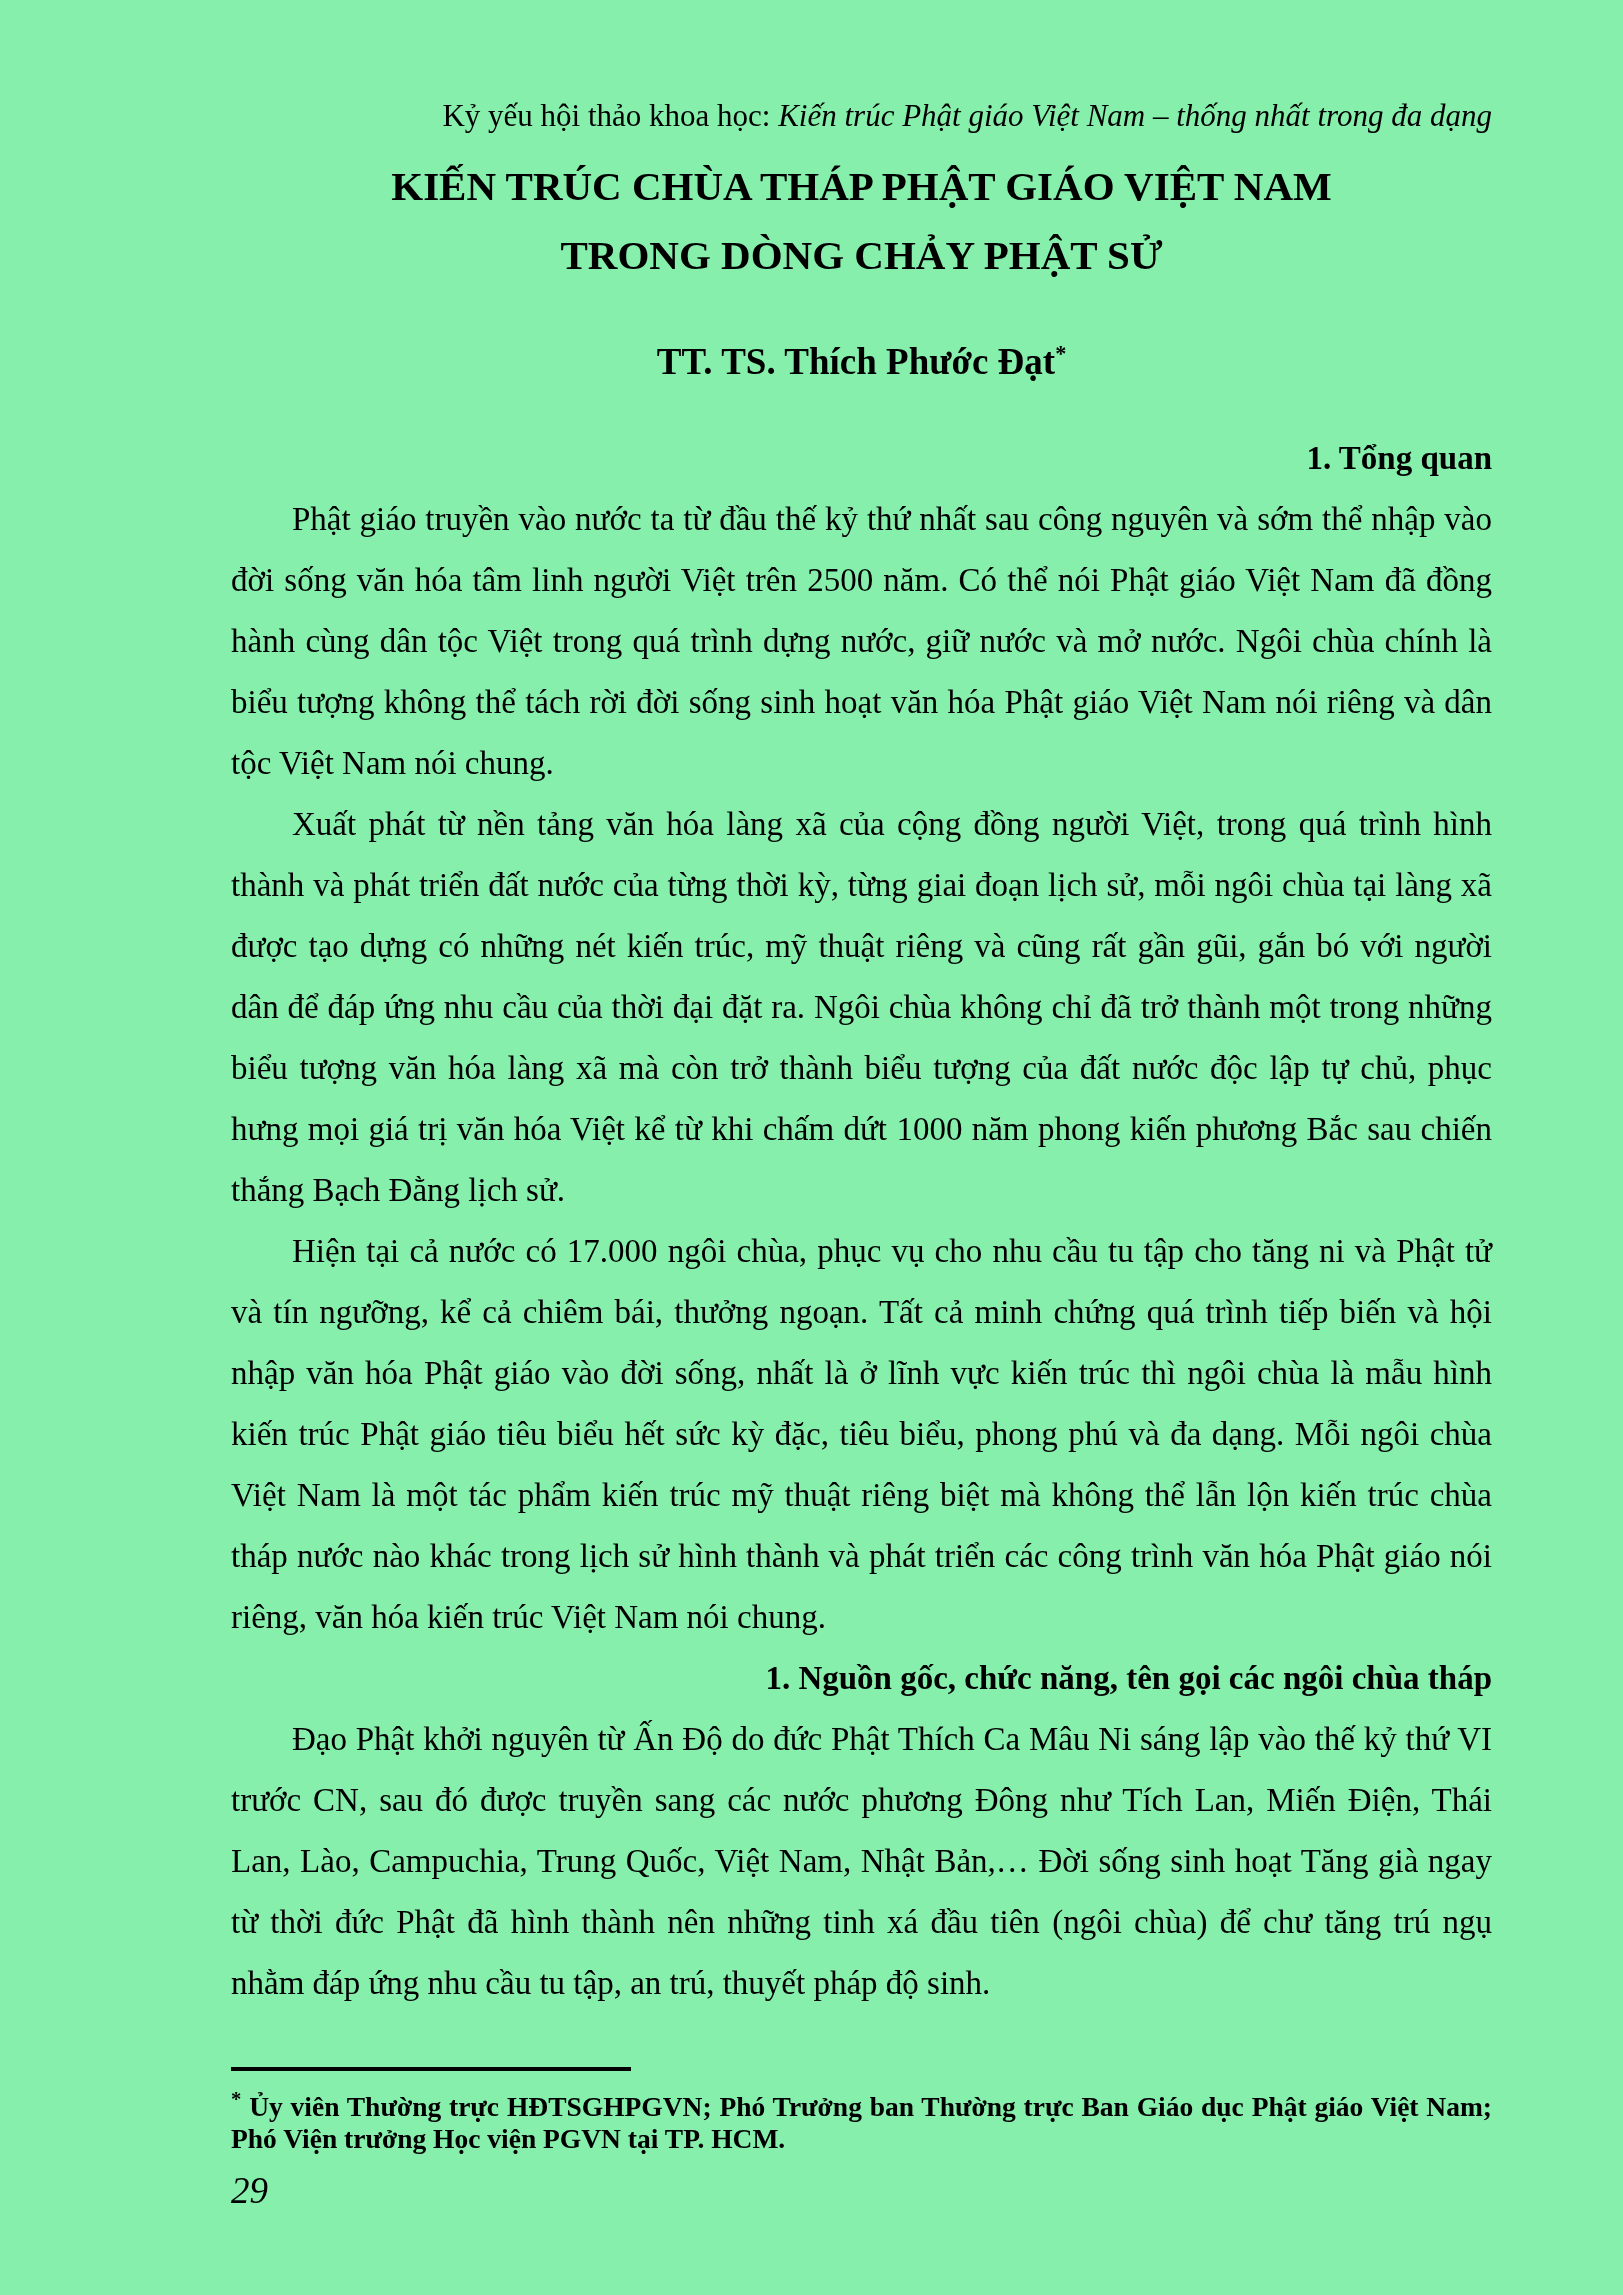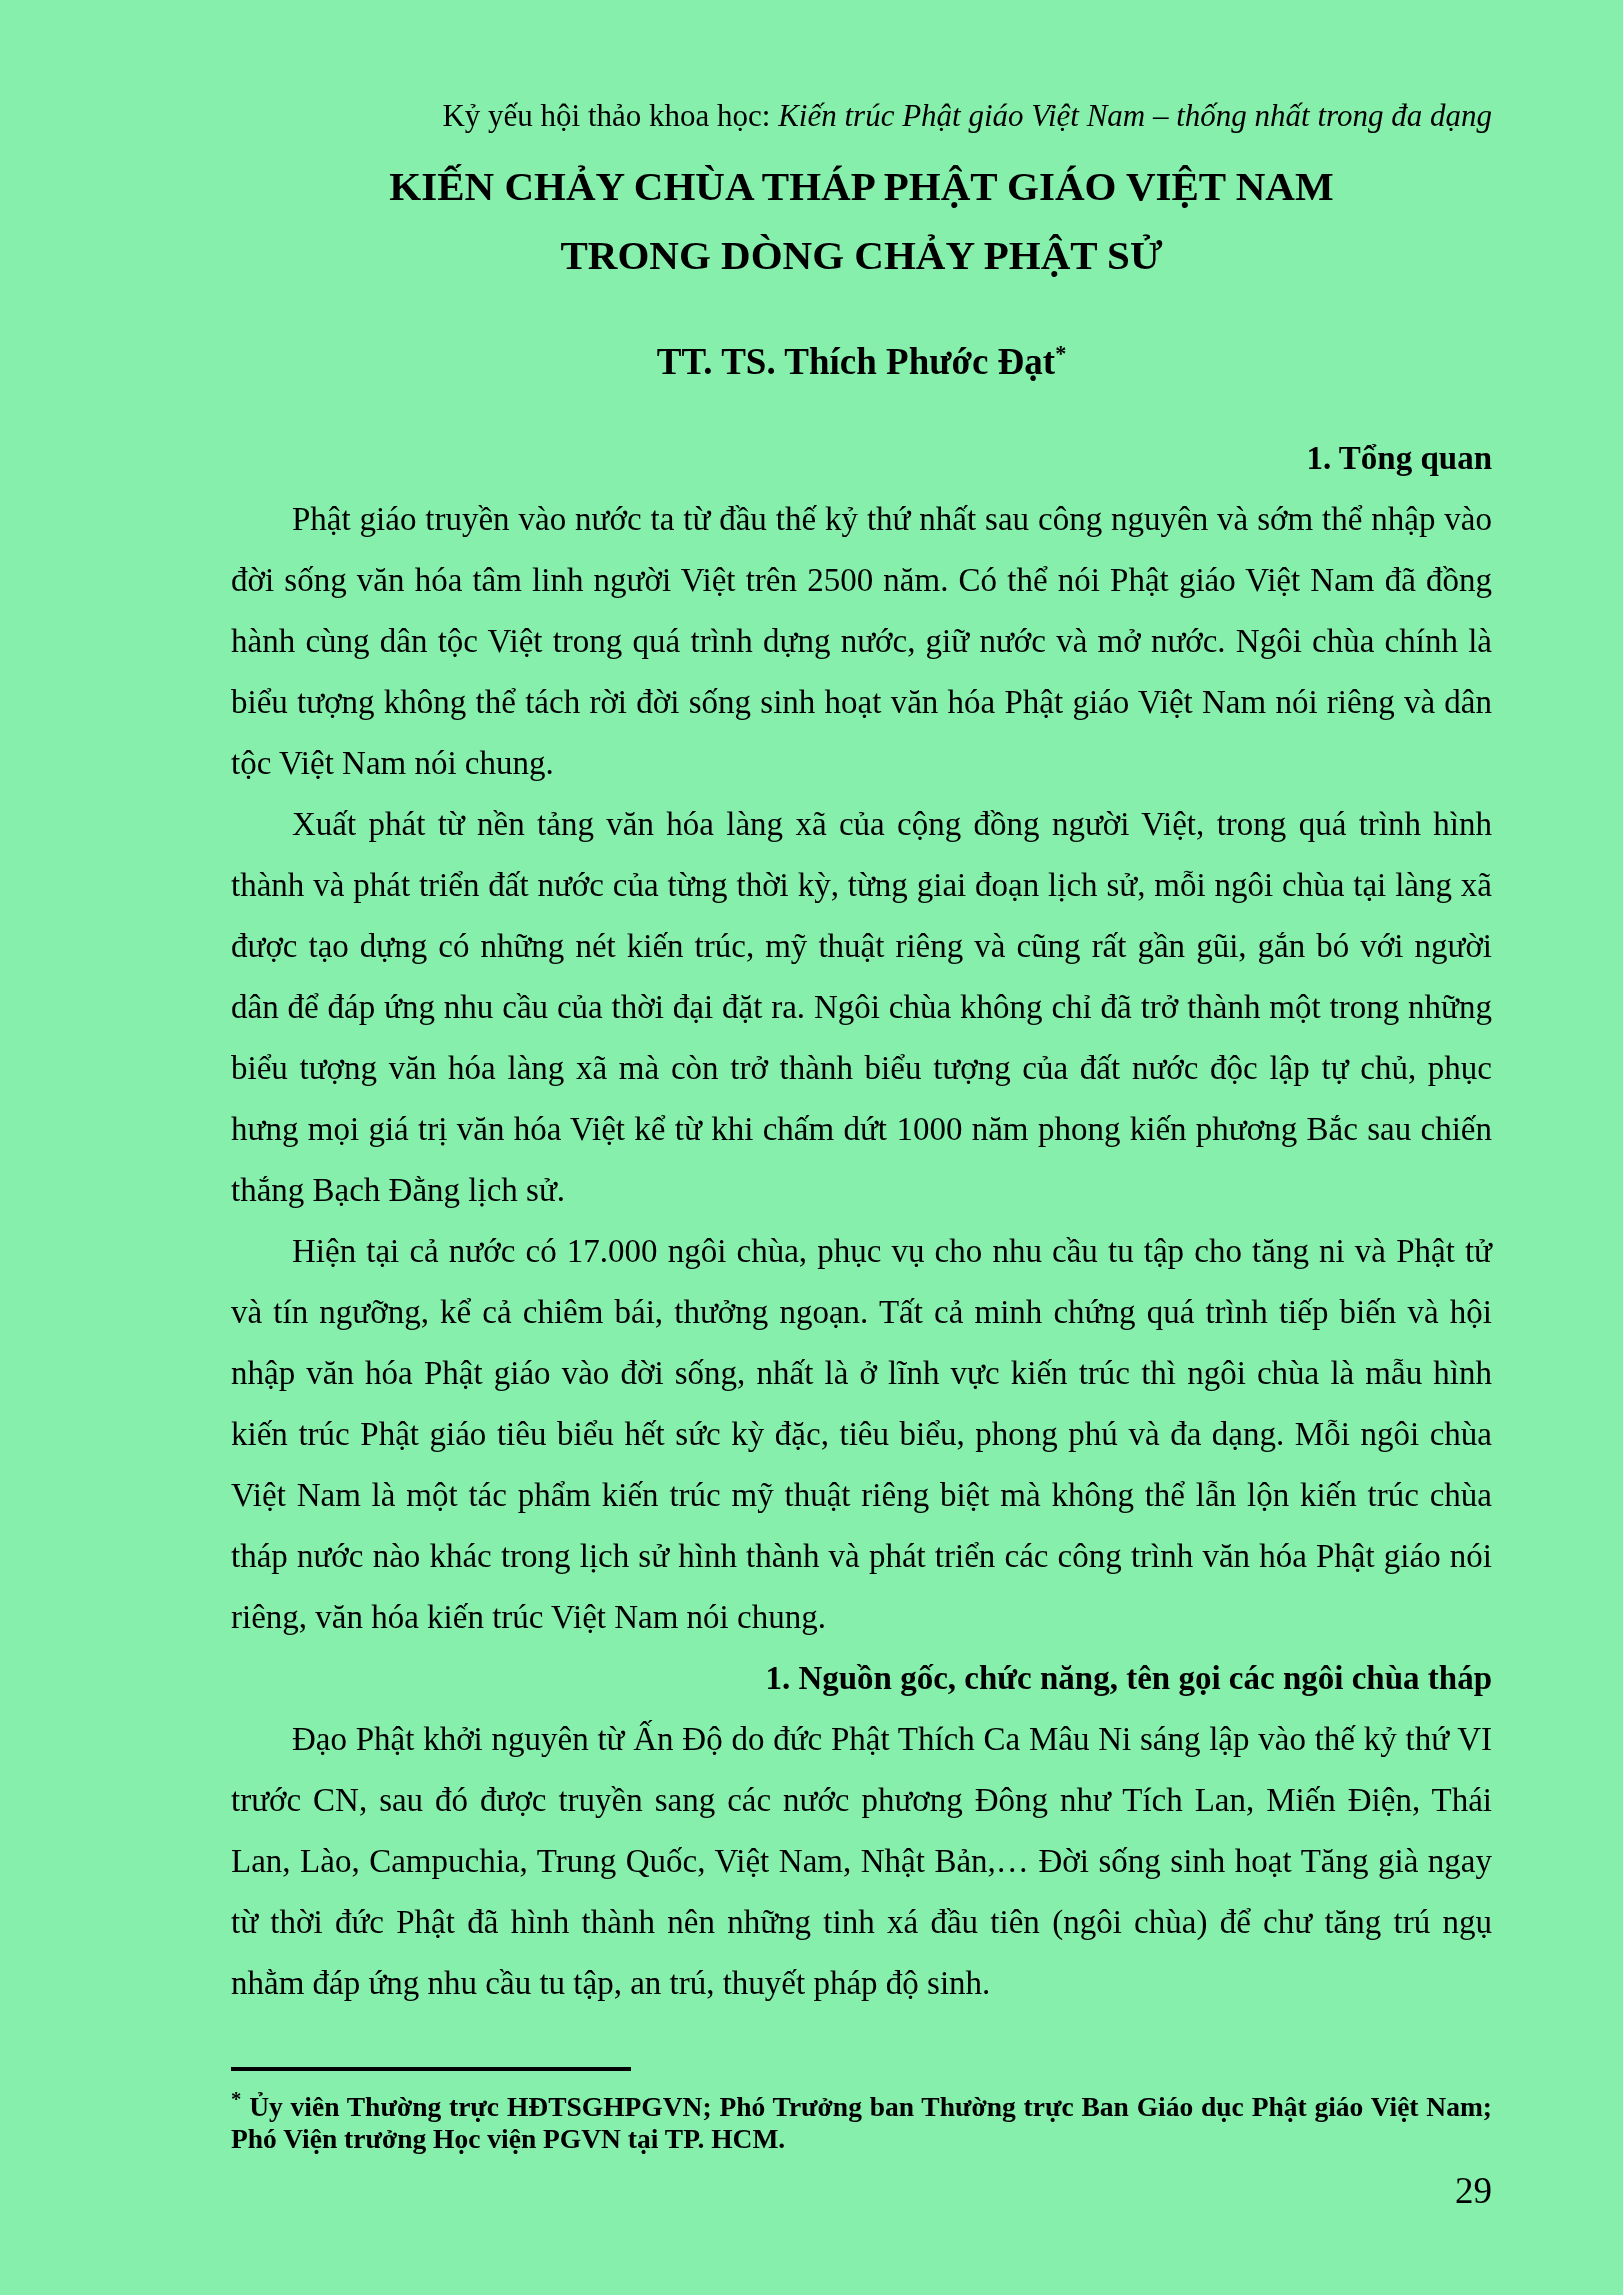--- a/index.html
+++ b/index.html
@@ -92,35 +92,36 @@
     text-align: justify;
   }
   .footnote-text sup { font-size: 75%; vertical-align: super; }
 
   
   .page-number {
     position: absolute;
     top: 2169px;
     left: 231px;
     right: 131px;
-    text-align: right;
+    text-align: left;
     font-size: 37px;
+    font-style: italic;
   }
 </style>
 </head>
 <body>
 
 <div class="page">
 
   <div class="running-header">
     <span>Kỷ yếu hội thảo khoa học: </span><span class="rh-italic">Kiến trúc Phật giáo Việt Nam – thống nhất trong đa dạng</span>
   </div>
 
   <div class="paper-title">
-    <div>KIẾN CHẢY CHÙA THÁP PHẬT GIÁO VIỆT NAM</div>
+    <div>KIẾN TRÚC CHÙA THÁP PHẬT GIÁO VIỆT NAM</div>
     <div>TRONG DÒNG CHẢY PHẬT SỬ</div>
   </div>
 
   <div class="author-line">
     <span>TT. TS. Thích Phước Đạt</span><sup>*</sup>
   </div>
 
   <div class="content">
     <p class="heading">1. Tổng quan</p>
     <p class="para">Phật giáo truyền vào nước ta từ đầu thế kỷ thứ nhất sau công nguyên và sớm thể nhập vào đời sống văn hóa tâm linh người Việt trên 2500 năm. Có thể nói Phật giáo Việt Nam đã đồng hành cùng dân tộc Việt trong quá trình dựng nước, giữ nước và mở nước. Ngôi chùa chính là biểu tượng không thể tách rời đời sống sinh hoạt văn hóa Phật giáo Việt Nam nói riêng và dân tộc Việt Nam nói chung.</p>

